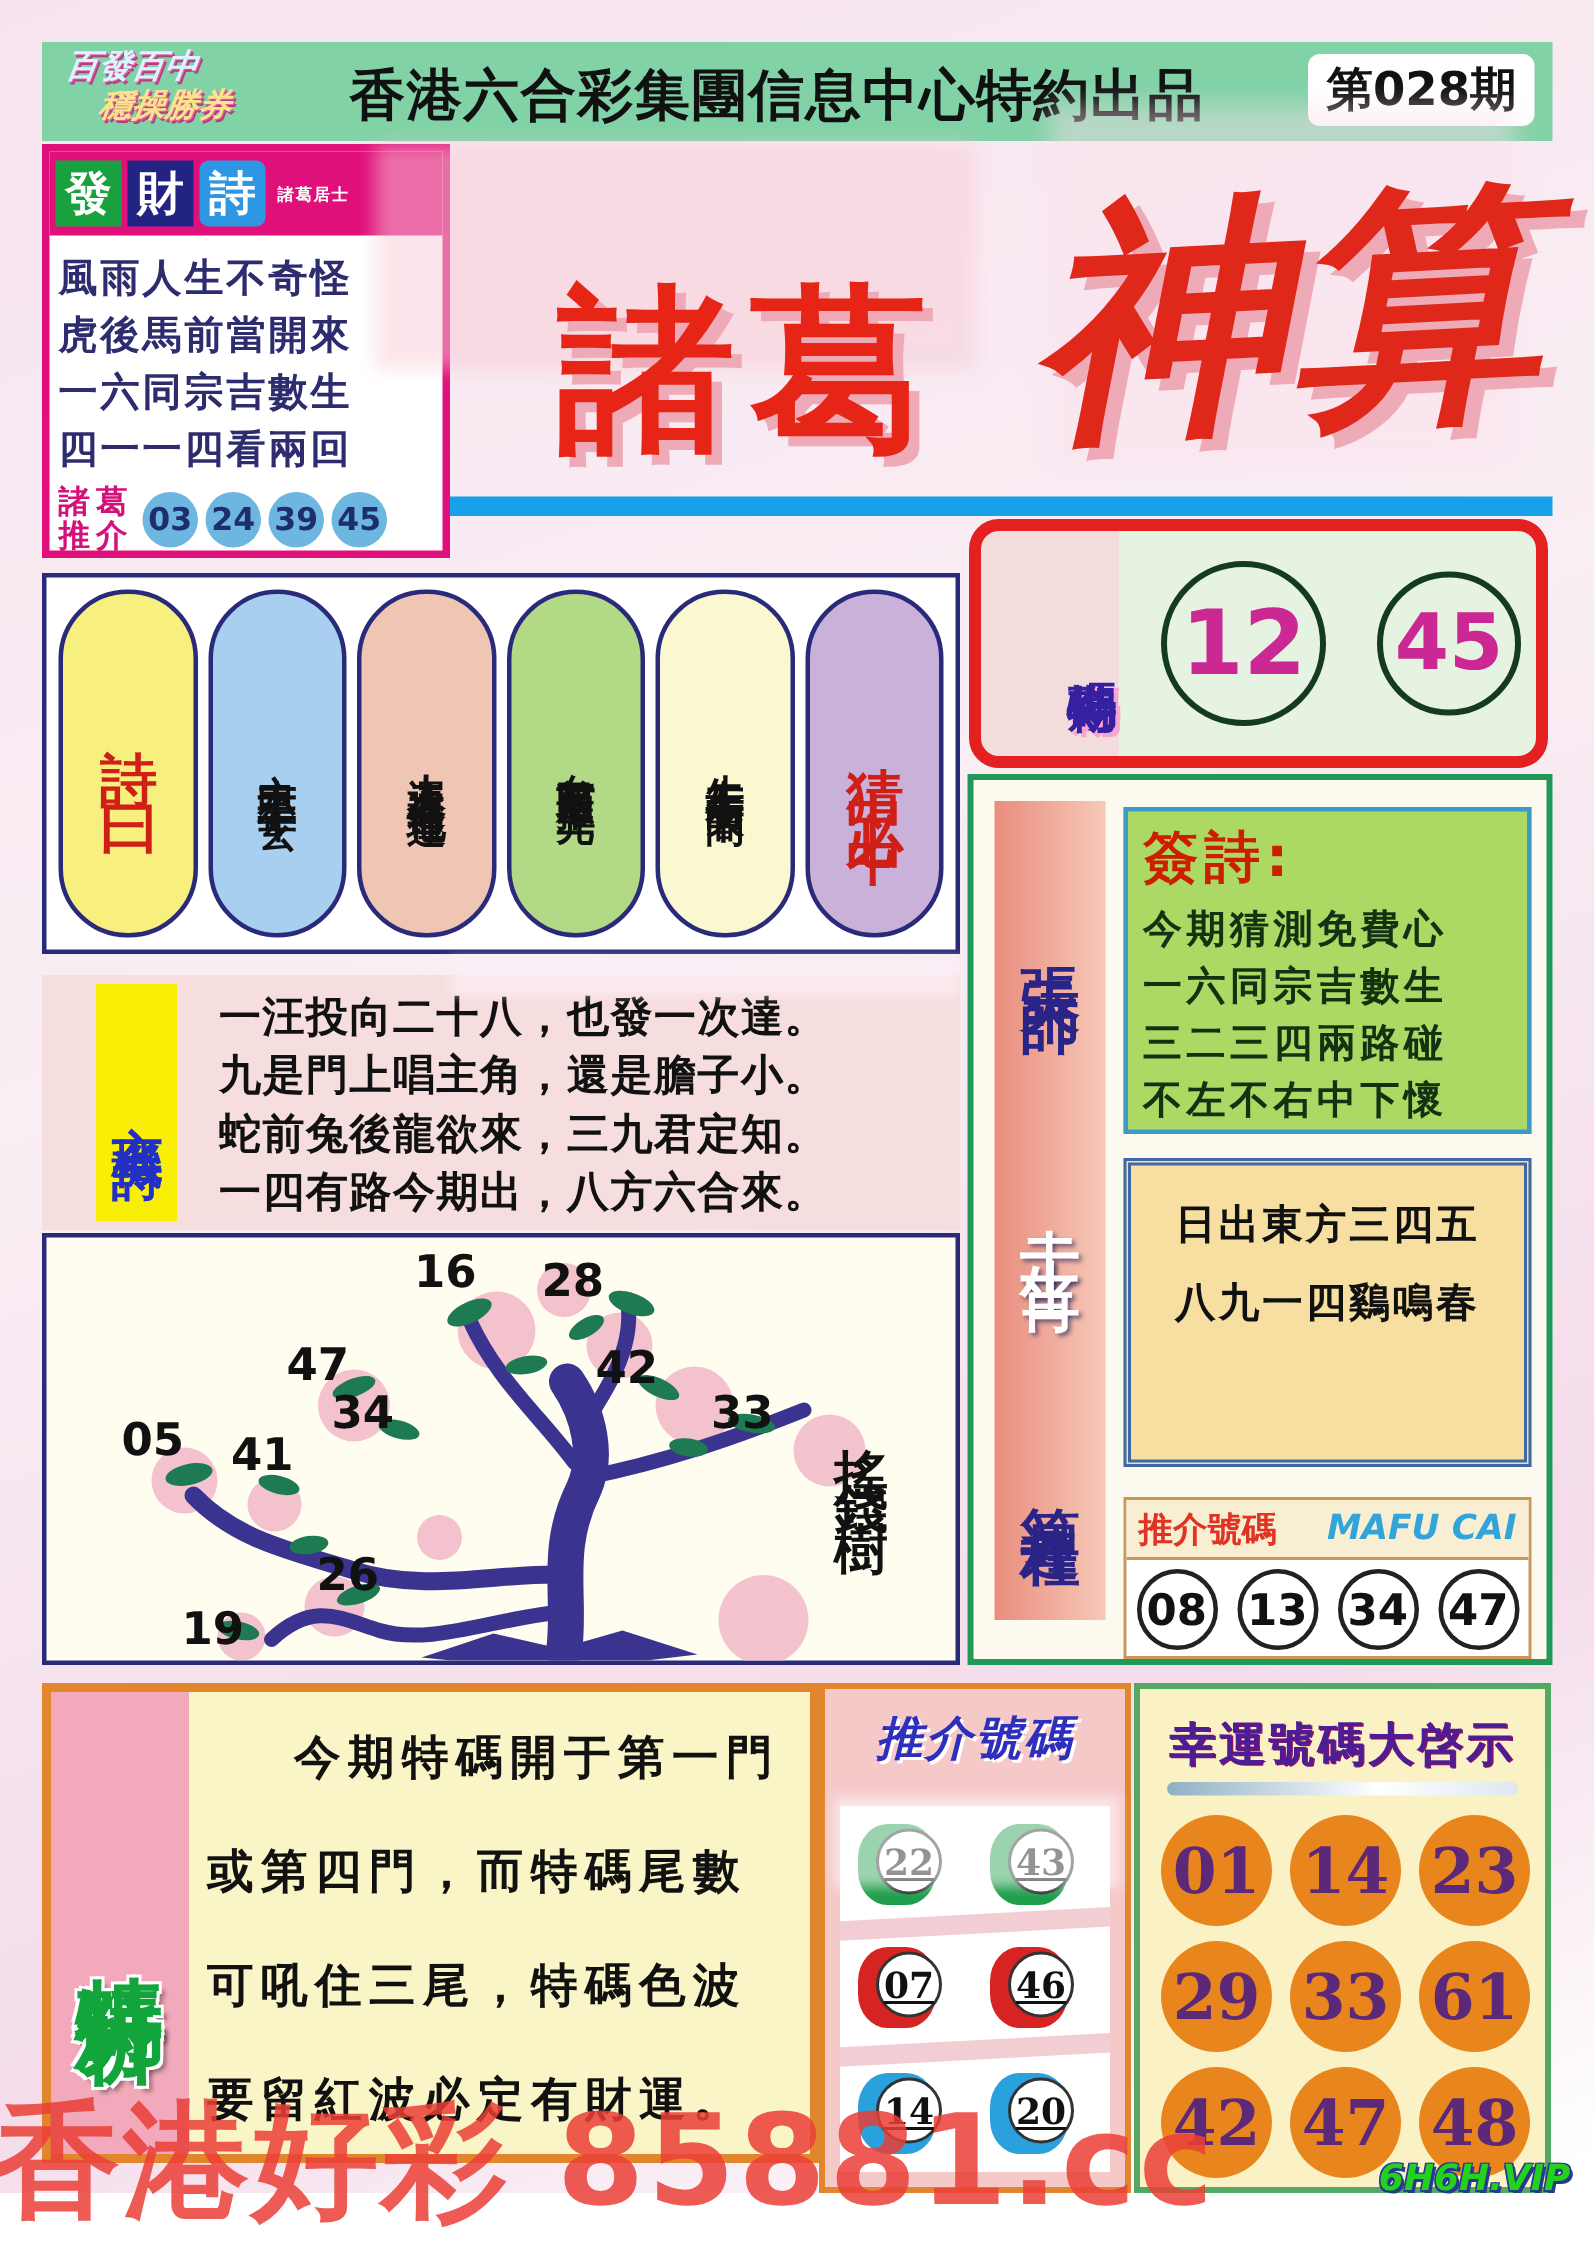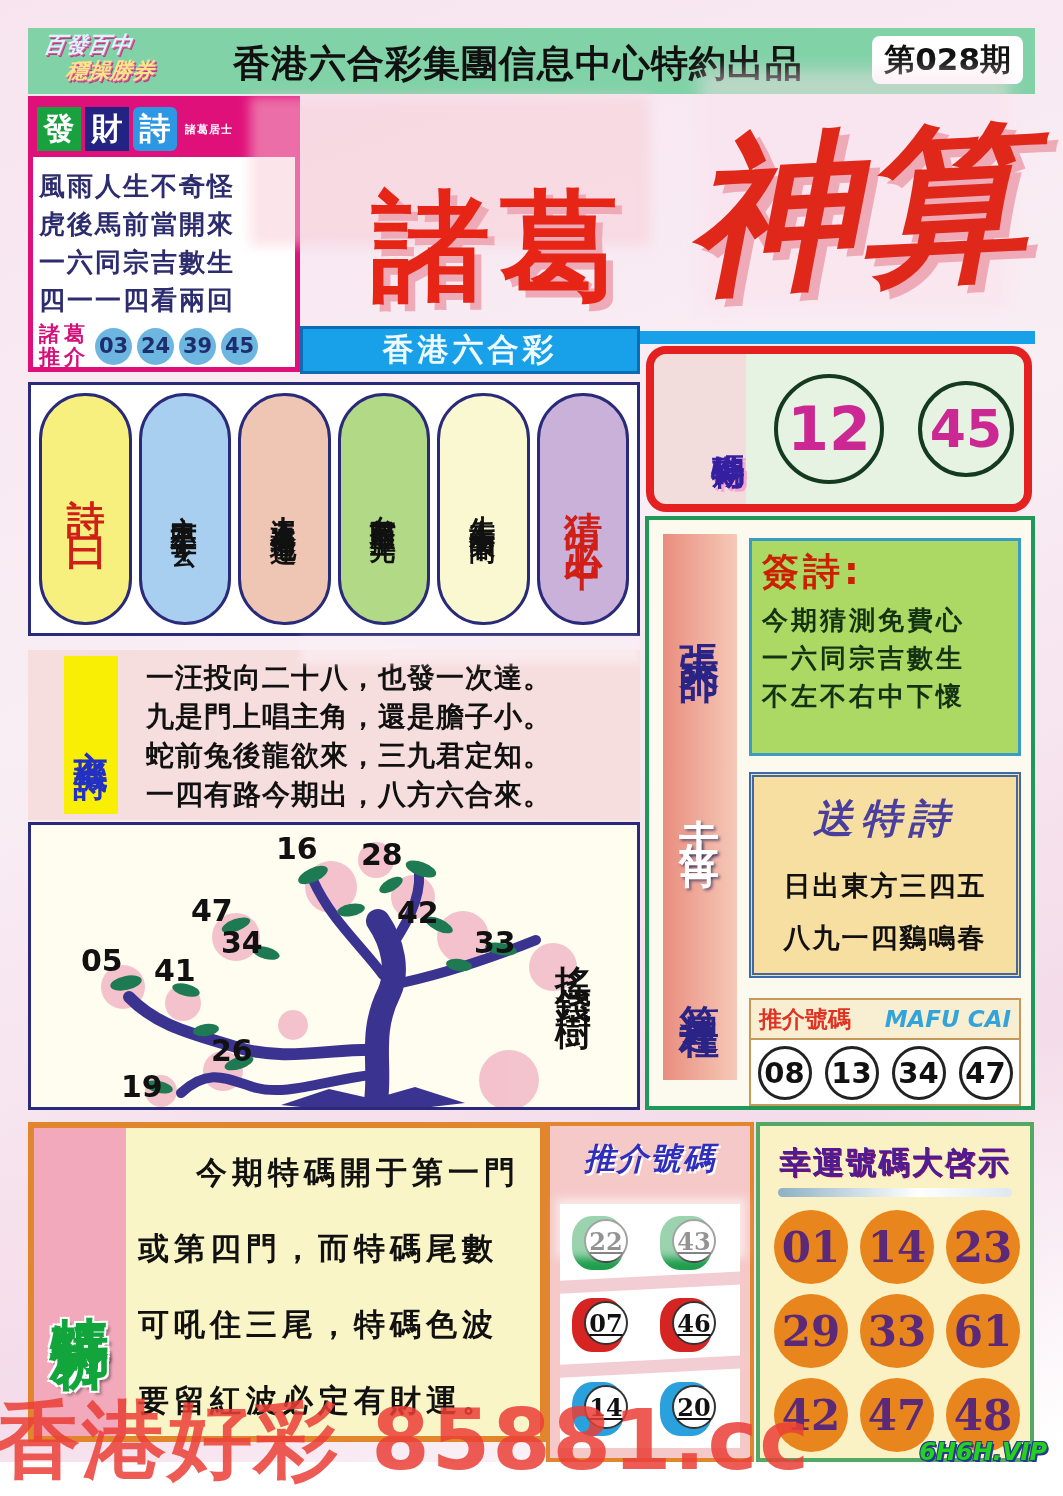--- a/index.html
+++ b/index.html
@@ -171,21 +171,20 @@
 
   <div class="abs blur-patch" style="left:250px;top:96px;width:400px;height:150px;background:rgba(247,203,214,.5);filter:blur(6px);"></div>
   <div class="abs blur-patch" style="left:700px;top:70px;width:310px;height:240px;background:rgba(250,225,235,.45);filter:blur(8px);"></div>
   <div class="abs blur-patch" style="left:300px;top:638px;width:340px;height:26px;background:rgba(252,240,246,.6);filter:blur(3px);z-index:5;"></div>
   <div class="abs blur-patch" style="left:556px;top:1198px;width:190px;height:60px;background:rgba(255,255,255,.55);filter:blur(4px);z-index:5;"></div>
 
   <div class="abs title1 nowrap">諸葛</div>
   <div class="abs title2 nowrap">神算</div>
 
   <div class="abs blue-strip"></div>
-  <div class="abs banner">香港六合彩</div>
 
   <div class="abs special">
     <div class="special-label v">今期特碼</div>
     <div class="sc-circle sc1">12</div>
     <div class="sc-circle sc2">45</div>
   </div>
 
   <div class="abs capsules">
     <div class="capsule cap0">
         <span class="v">詩曰</span>
@@ -280,25 +279,25 @@
     <div class="zodiac">
       <span class="v zp1">張天師</span>
       <span class="v zp2">十二生肖</span>
       <span class="v zp3">算運程</span>
     </div>
     <div class="signbox">
       <div class="sign-title">簽詩:</div>
       <div class="sign-lines">
         <div>今期猜測免費心</div>
         <div>一六同宗吉數生</div>
+        <div>三二三四兩路碰</div>
         <div>不左不右中下懷</div>
       </div>
     </div>
     <div class="giftbox">
-      <div class="gift-title">送特詩</div>
       <div class="gift-lines">
         <div>日出東方三四五</div>
         <div>八九一四鷄鳴春</div>
       </div>
     </div>
     <div class="mafu">
       <div class="mafu-head">
         <span class="mafu-label">推介號碼</span>
         <span class="mafu-brand">MAFU CAI</span>
       </div>

